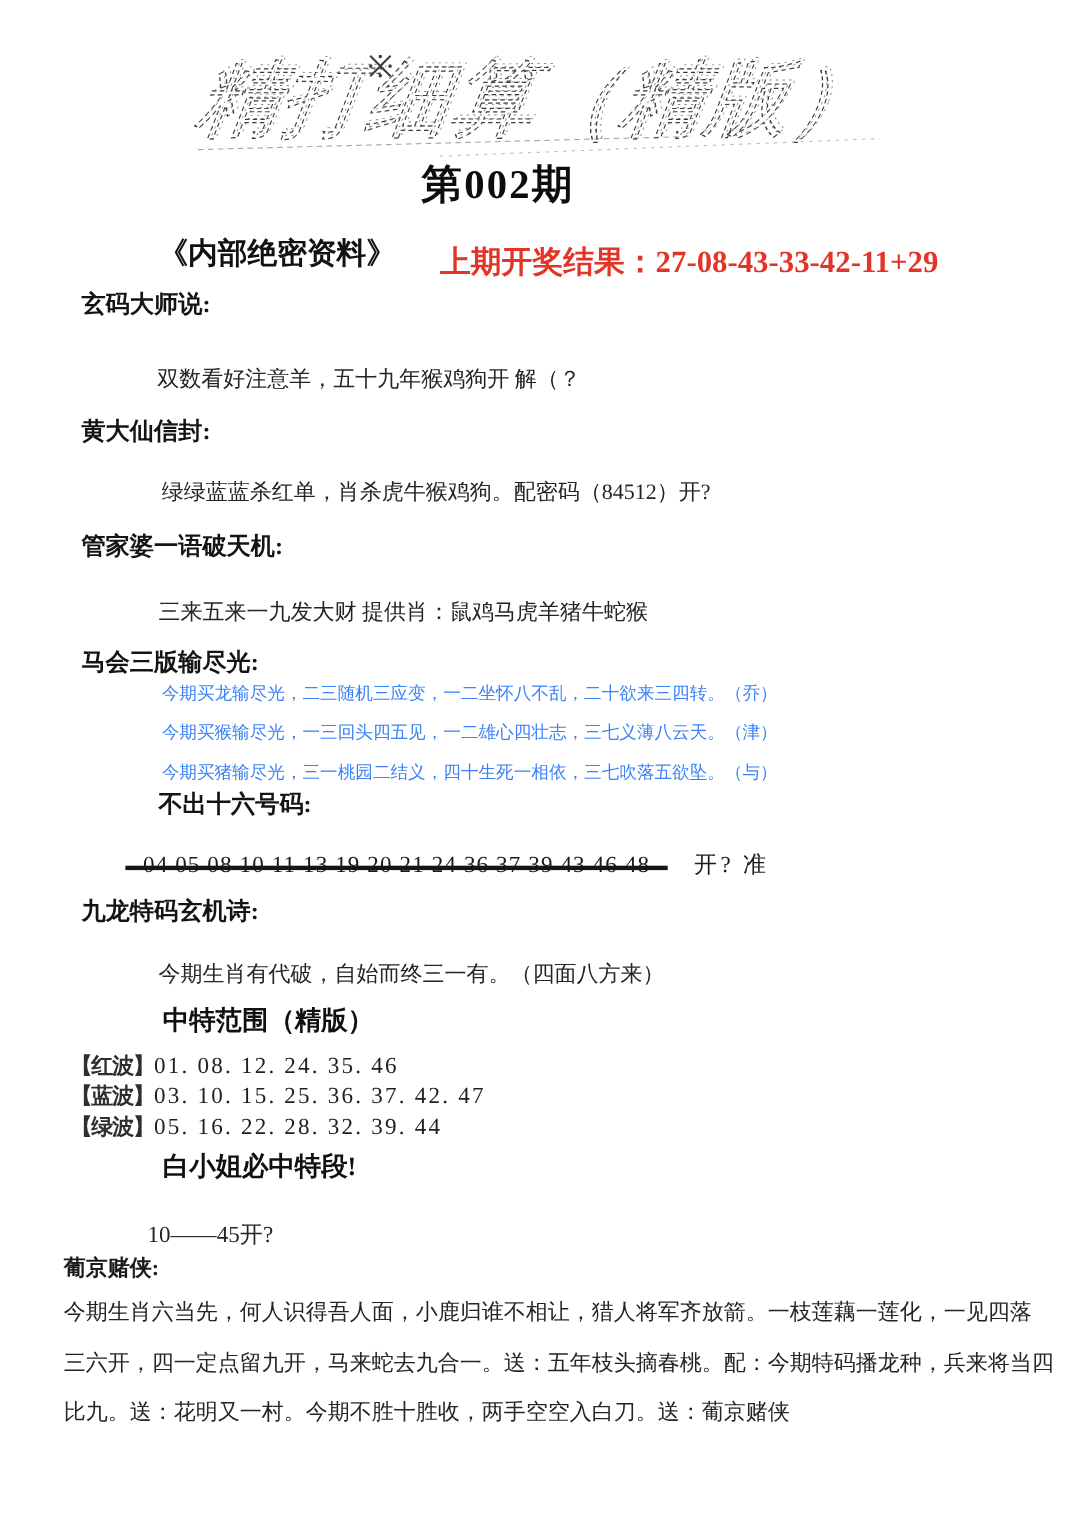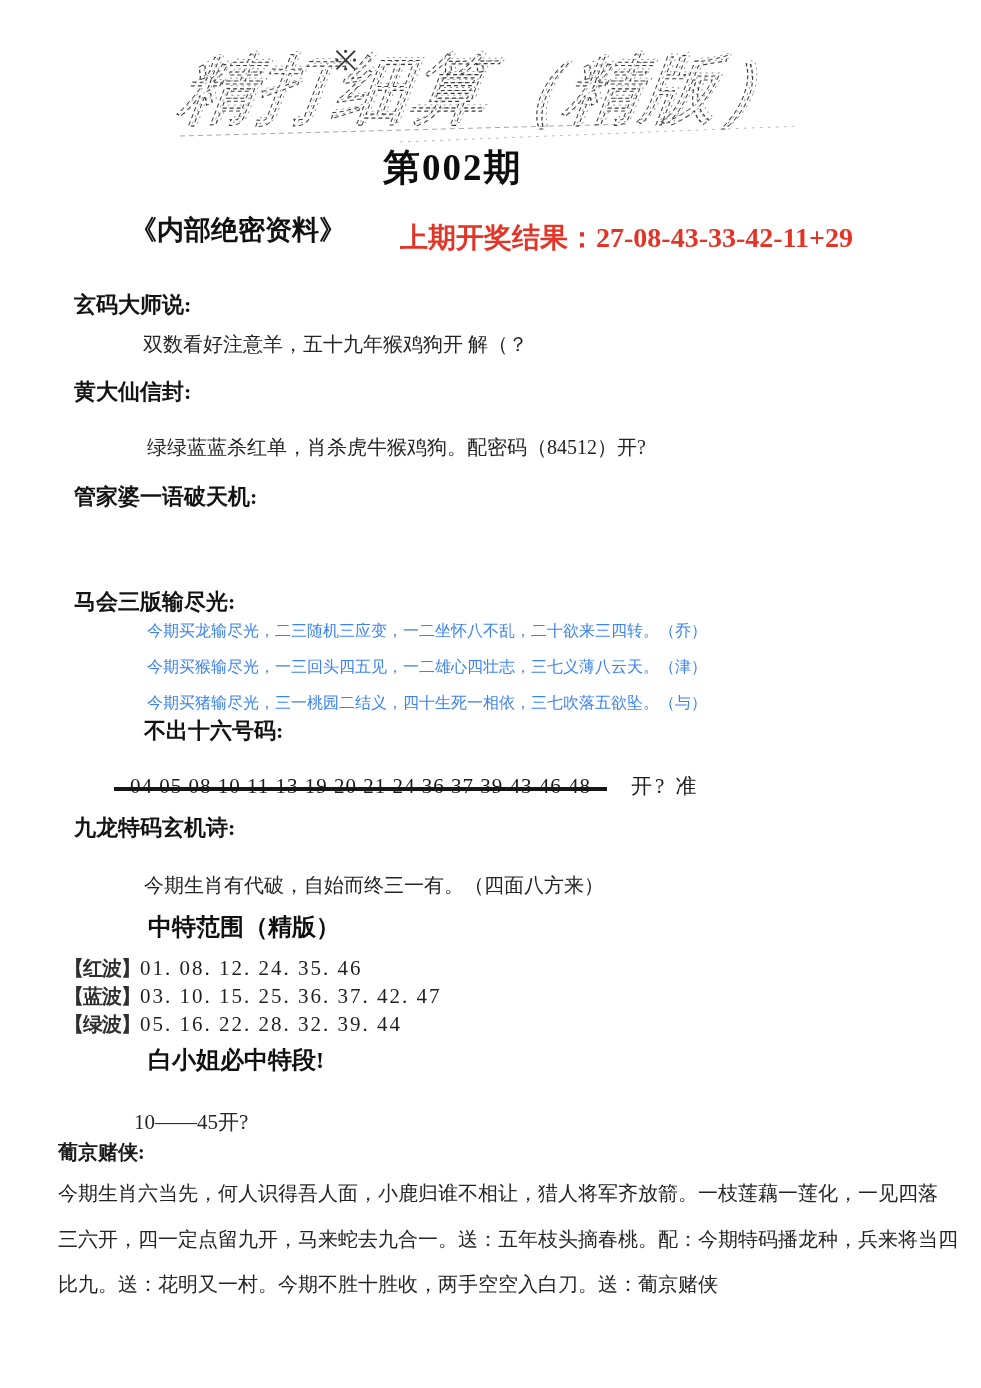--- a/index.html
+++ b/index.html
@@ -46,33 +46,34 @@
       <text x="0" y="102" font-size="76" letter-spacing="1" fill="none" stroke="#3b3b3b" stroke-width="1.1" stroke-dasharray="4 3">精打细算（精版）</text>
       <text x="3" y="99" font-size="76" letter-spacing="1" fill="none" stroke="#5a5a5a" stroke-width="0.8" stroke-dasharray="2 4" opacity="0.75">精打细算（精版）</text>
     </g>
     <line x1="20" y1="122" x2="470" y2="110" stroke="#6a6a6a" stroke-width="1" stroke-dasharray="5 4" opacity="0.6"></line>
     <line x1="240" y1="128" x2="640" y2="112" stroke="#7a7a7a" stroke-width="1" stroke-dasharray="3 5" opacity="0.5"></line>
   </svg>
   <div id="title-star" class="abs">※</div>
 
   <div id="issue-number" class="abs" style="left:383px;top:143px;">第002期</div>
 
-  <div id="secret-label" class="abs" style="left:130px;top:212px;">《内部绝密资料》</div>
+  <div id="secret-label" class="abs" style="left:144px;top:212px;">《内部绝密资料》</div>
 
   <div id="last-result" class="abs" style="left:400px;top:219px;color:#e23528;">
     <span>上期开奖结果：</span><span>27-08-43-33-42-11+29</span>
   </div>
 
-  <div class="abs heading" style="left:74px;top:290px;">玄码大师说:</div>
+  <div class="abs heading" style="left:74px;top:262px;">玄码大师说:</div>
   <div class="abs body-line" style="left:143px;top:331px;">双数看好注意羊，五十九年猴鸡狗开 解（？</div>
 
   <div class="abs heading" style="left:74px;top:377px;">黄大仙信封:</div>
   <div class="abs body-line" style="left:147px;top:434px;">绿绿蓝蓝杀红单，肖杀虎牛猴鸡狗。配密码（84512）开?</div>
 
   <div class="abs heading" style="left:74px;top:482px;">管家婆一语破天机:</div>
+  <div class="abs body-line" style="left:144px;top:543px;">三来五来一九发大财 提供肖：鼠鸡马虎羊猪牛蛇猴</div>
 
   <div class="abs heading" style="left:74px;top:587px;">马会三版输尽光:</div>
   <div id="mahui-lines" class="abs" style="left:147px;top:613px;">
     <div>今期买龙输尽光，二三随机三应变，一二坐怀八不乱，二十欲来三四转。（乔）</div>
     <div>今期买猴输尽光，一三回头四五见，一二雄心四壮志，三七义薄八云天。（津）</div>
     <div>今期买猪输尽光，三一桃园二结义，四十生死一相依，三七吹落五欲坠。（与）</div>
   </div>
 
   <div class="abs heading" style="left:144px;top:716px;">不出十六号码:</div>
   <div id="struck-row" class="abs" style="left:130px;top:772px;">

